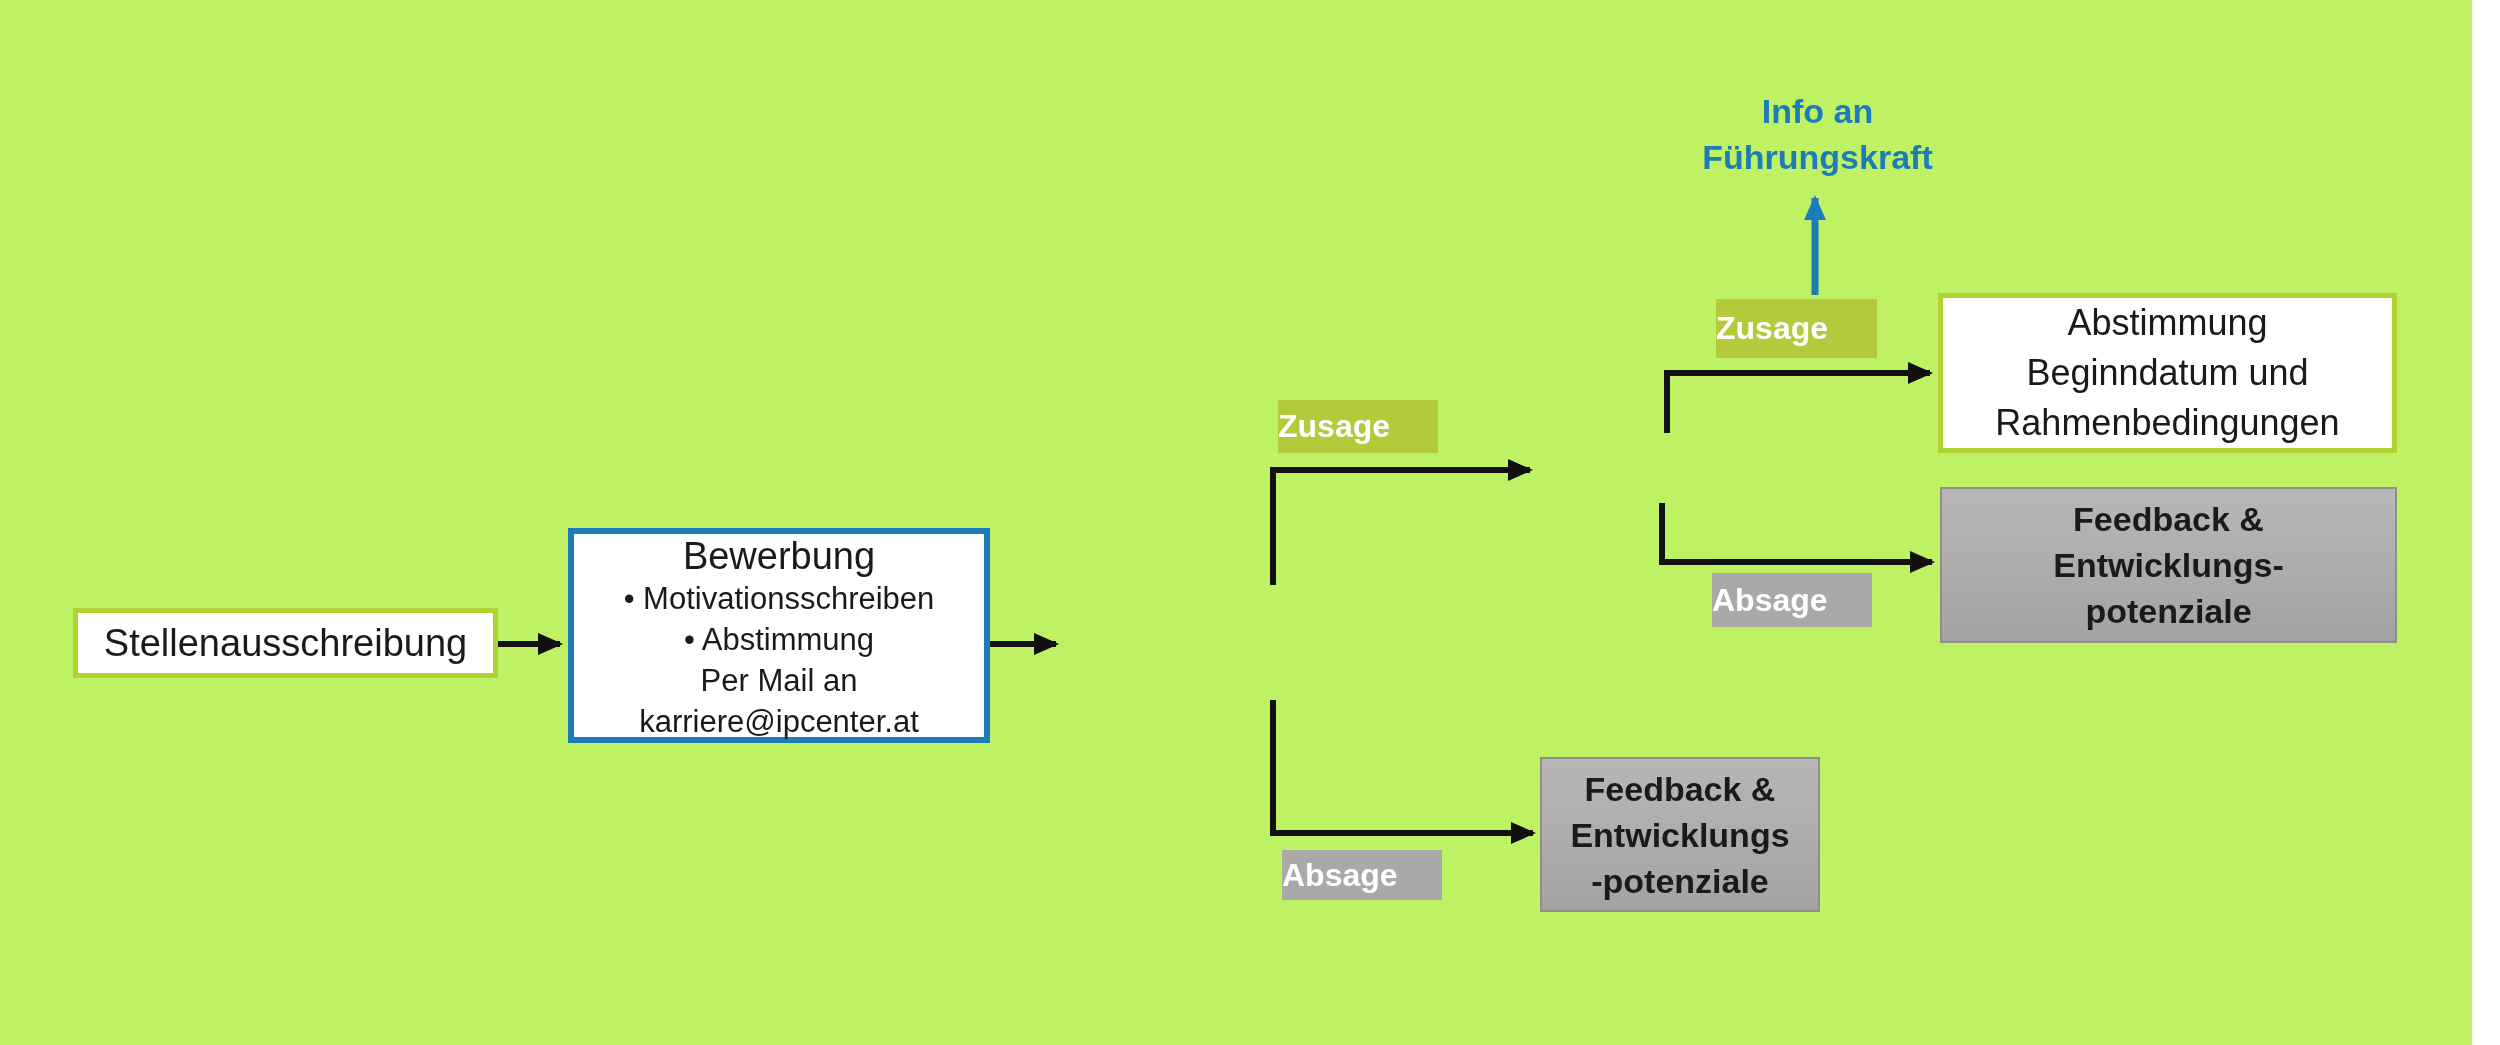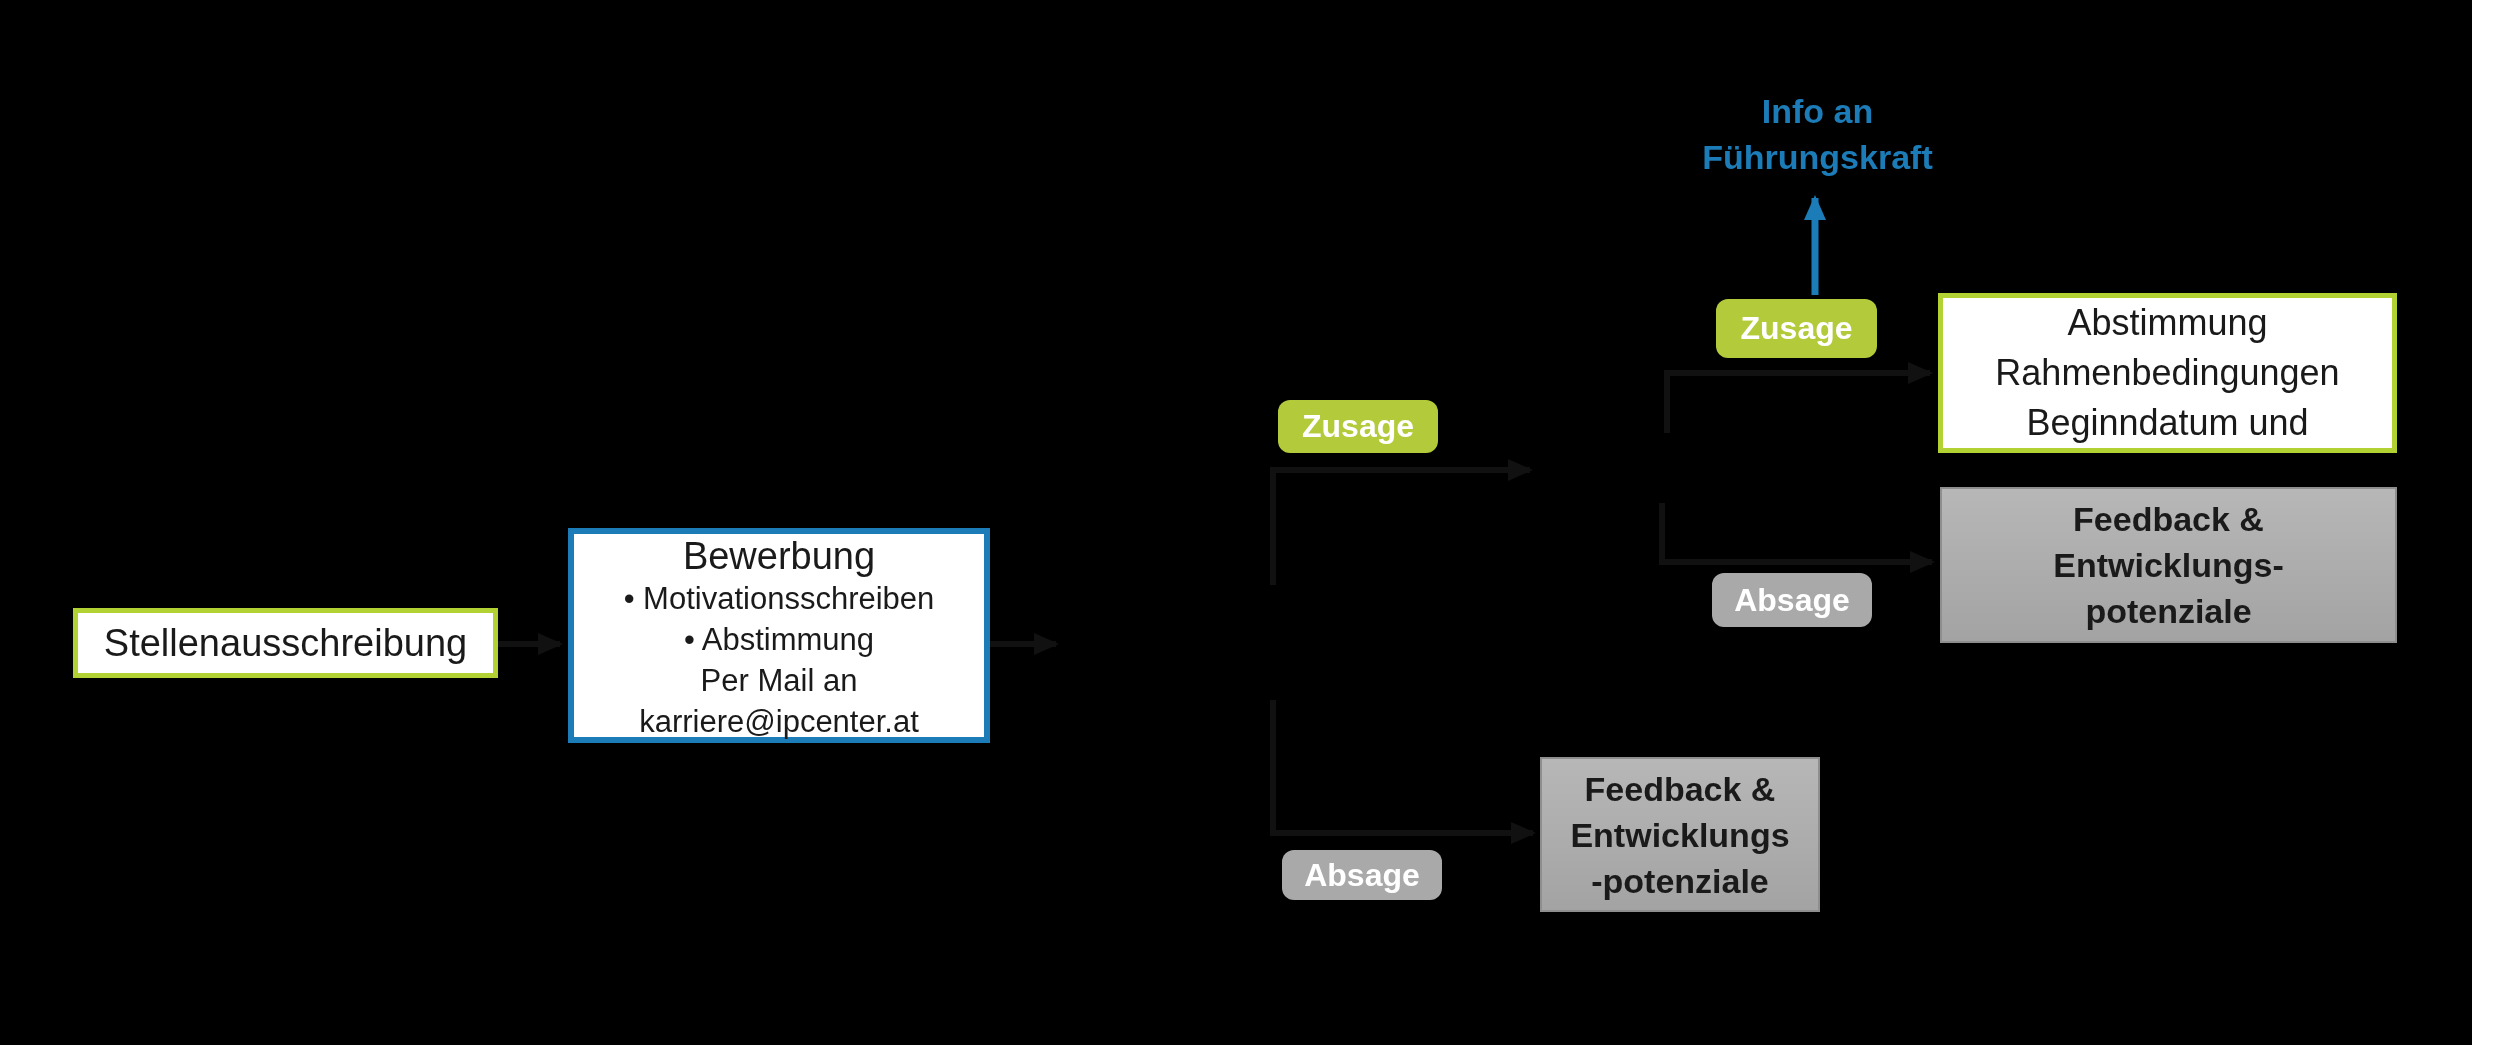--- a/index.html
+++ b/index.html
@@ -7,31 +7,31 @@
     --green-label:#b3cb3a;
     --blue:#1c7cb8;
     --gray-label:#a9a9a9;
     --gray-box:#ababab;
     --gray-box-border:#8e8e8e;
     --connector:#111111;
     --text:#1a1a1a;
   }
   html,body{margin:0;padding:0;background:#fff;}
   body{font-family:"Liberation Sans","DejaVu Sans",sans-serif;color:var(--text);}
-  #canvas{position:relative;width:2472px;height:1045px;background:#000000;overflow:hidden;}
+  #canvas{position:relative;width:2472px;height:1045px;background:#bef264;overflow:hidden;}
   svg.connectors{position:absolute;left:0;top:0;width:2500px;height:1045px;pointer-events:none;}
 
   .node{position:absolute;background:#ffffff;display:flex;flex-direction:column;
         justify-content:center;text-align:center;box-sizing:border-box;}
   .green{border:5px solid var(--green-border);}
   .blue-border{border:6px solid var(--blue);}
   .graybox{background:linear-gradient(180deg,#b7b7b7 0%,#a3a3a3 100%);
            border:2px solid var(--gray-box-border);font-weight:bold;}
-  .tag{position:absolute;display:flex;align-items:center;justify-content:center;
-       color:#ffffff;font-weight:bold;font-size:32px;box-sizing:border-box;border-radius:12px;}
+  .tag{position:absolute;display:flex;align-items:center;
+       color:#ffffff;font-weight:bold;font-size:32px;box-sizing:border-box;}
   .tag.green-tag{background:var(--green-label);}
   .tag.gray-tag{background:var(--gray-label);}
 
   .n-stellen{left:73px;top:608px;width:425px;height:70px;font-size:38px;}
   .n-bewerbung{left:568px;top:528px;width:422px;height:215px;justify-content:flex-start;
                font-size:31px;line-height:41px;}
   .n-bewerbung .title{font-size:38px;line-height:44px;}
   .n-vorselektion{left:1062px;top:585px;width:428px;height:115px;font-size:36px;line-height:48px;}
   .n-vorselektion .it{font-style:italic;}
   .n-interview{left:1537px;top:433px;width:280px;height:70px;font-size:36px;}
@@ -84,22 +84,22 @@
     <div>•    Motivationsschreiben</div>
     <div>•    Abstimmung</div>
     <div>Per Mail an</div>
     <div>karriere@ipcenter.at</div>
   </div>
 
 
 
   <div class="node green n-abstimmung">
     <div>Abstimmung</div>
+    <div>Beginndatum und</div>
     <div>Rahmenbedingungen</div>
-    <div>Beginndatum und</div>
   </div>
 
   <div class="node graybox n-feedback-right">
     <div>Feedback &amp;</div>
     <div>Entwicklungs-</div>
     <div>potenziale</div>
   </div>
 
   <div class="node graybox n-feedback-bottom">
     <div>Feedback &amp;</div>

